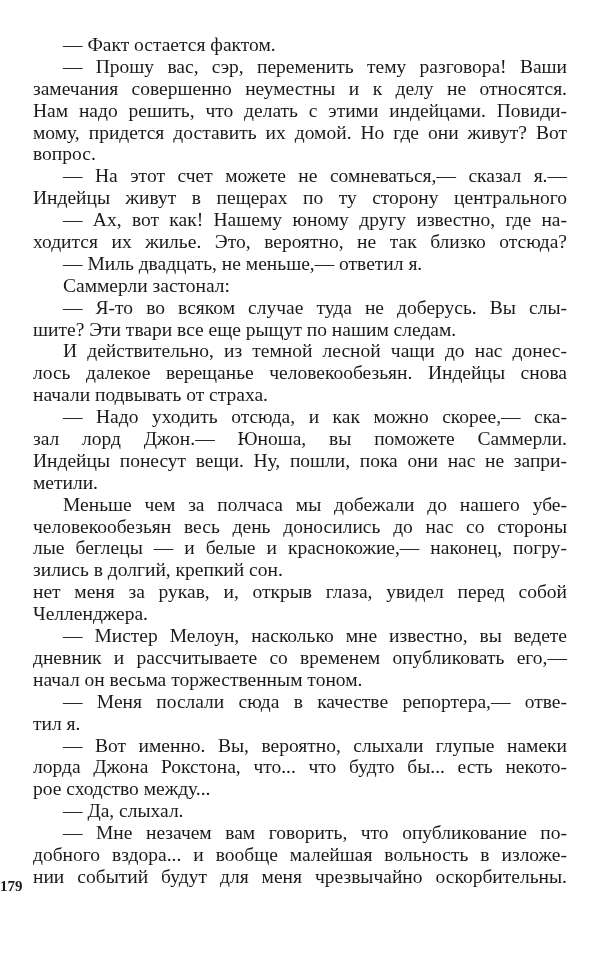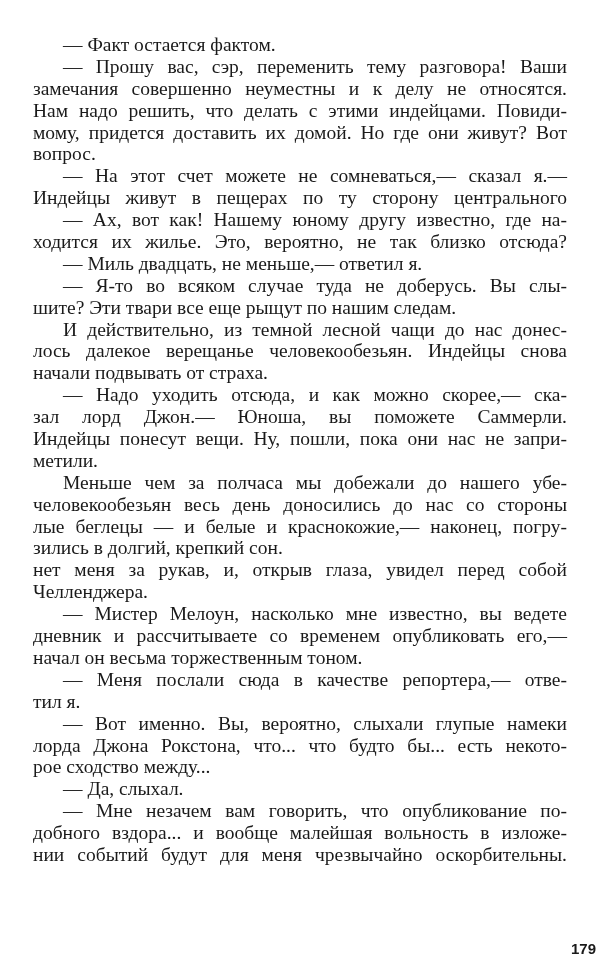--- a/index.html
+++ b/index.html
@@ -12,40 +12,41 @@
     position: absolute; left: 33px; top: 34px; width: 534px;
     font-size: 19.5px; line-height: 21.9px;
   }
   .line {
     display: block; white-space: nowrap; height: 21.9px;
     text-align: justify; text-align-last: justify;
   }
   .line.last { text-align-last: left; }
   .line.indent { padding-left: 30px; }
   .pagenum {
-    position: absolute; top: 940px; left: 0; width: 596px; text-align: right;
-    font-size: 15px; font-weight: bold; font-family: Liberation Sans, sans-serif;
+    position: absolute; top: 878px; left: 0; width: 596px; text-align: left;
+    font-size: 15px; font-weight: bold; font-family: Liberation Serif, serif;
   }
 </style>
 </head>
 <body>
 
 <div class="page">
   <div class="text" id="text">
       <span class="line indent last">— Факт остается фактом.</span>
       <span class="line indent">— Прошу вас, сэр, переменить тему разговора! Ваши</span>
       <span class="line">замечания совершенно неуместны и к делу не относятся.</span>
       <span class="line">Нам надо решить, что делать с этими индейцами. Повиди-</span>
       <span class="line">мому, придется доставить их домой. Но где они живут? Вот</span>
       <span class="line last">вопрос.</span>
       <span class="line indent">— На этот счет можете не сомневаться,— сказал я.—</span>
       <span class="line">Индейцы живут в пещерах по ту сторону центрального</span>
       <span class="line indent">— Ах, вот как! Нашему юному другу известно, где на-</span>
       <span class="line">ходится их жилье. Это, вероятно, не так близко отсюда?</span>
       <span class="line indent last">— Миль двадцать, не меньше,— ответил я.</span>
+      <span class="line indent last">Саммерли застонал:</span>
       <span class="line indent">— Я-то во всяком случае туда не доберусь. Вы слы-</span>
       <span class="line last">шите? Эти твари все еще рыщут по нашим следам.</span>
       <span class="line indent">И действительно, из темной лесной чащи до нас донес-</span>
       <span class="line">лось далекое верещанье человекообезьян. Индейцы снова</span>
       <span class="line last">начали подвывать от страха.</span>
       <span class="line indent">— Надо уходить отсюда, и как можно скорее,— ска-</span>
       <span class="line">зал лорд Джон.— Юноша, вы поможете Саммерли.</span>
       <span class="line">Индейцы понесут вещи. Ну, пошли, пока они нас не запри-</span>
       <span class="line last">метили.</span>
       <span class="line indent">Меньше чем за полчаса мы добежали до нашего убе-</span>

